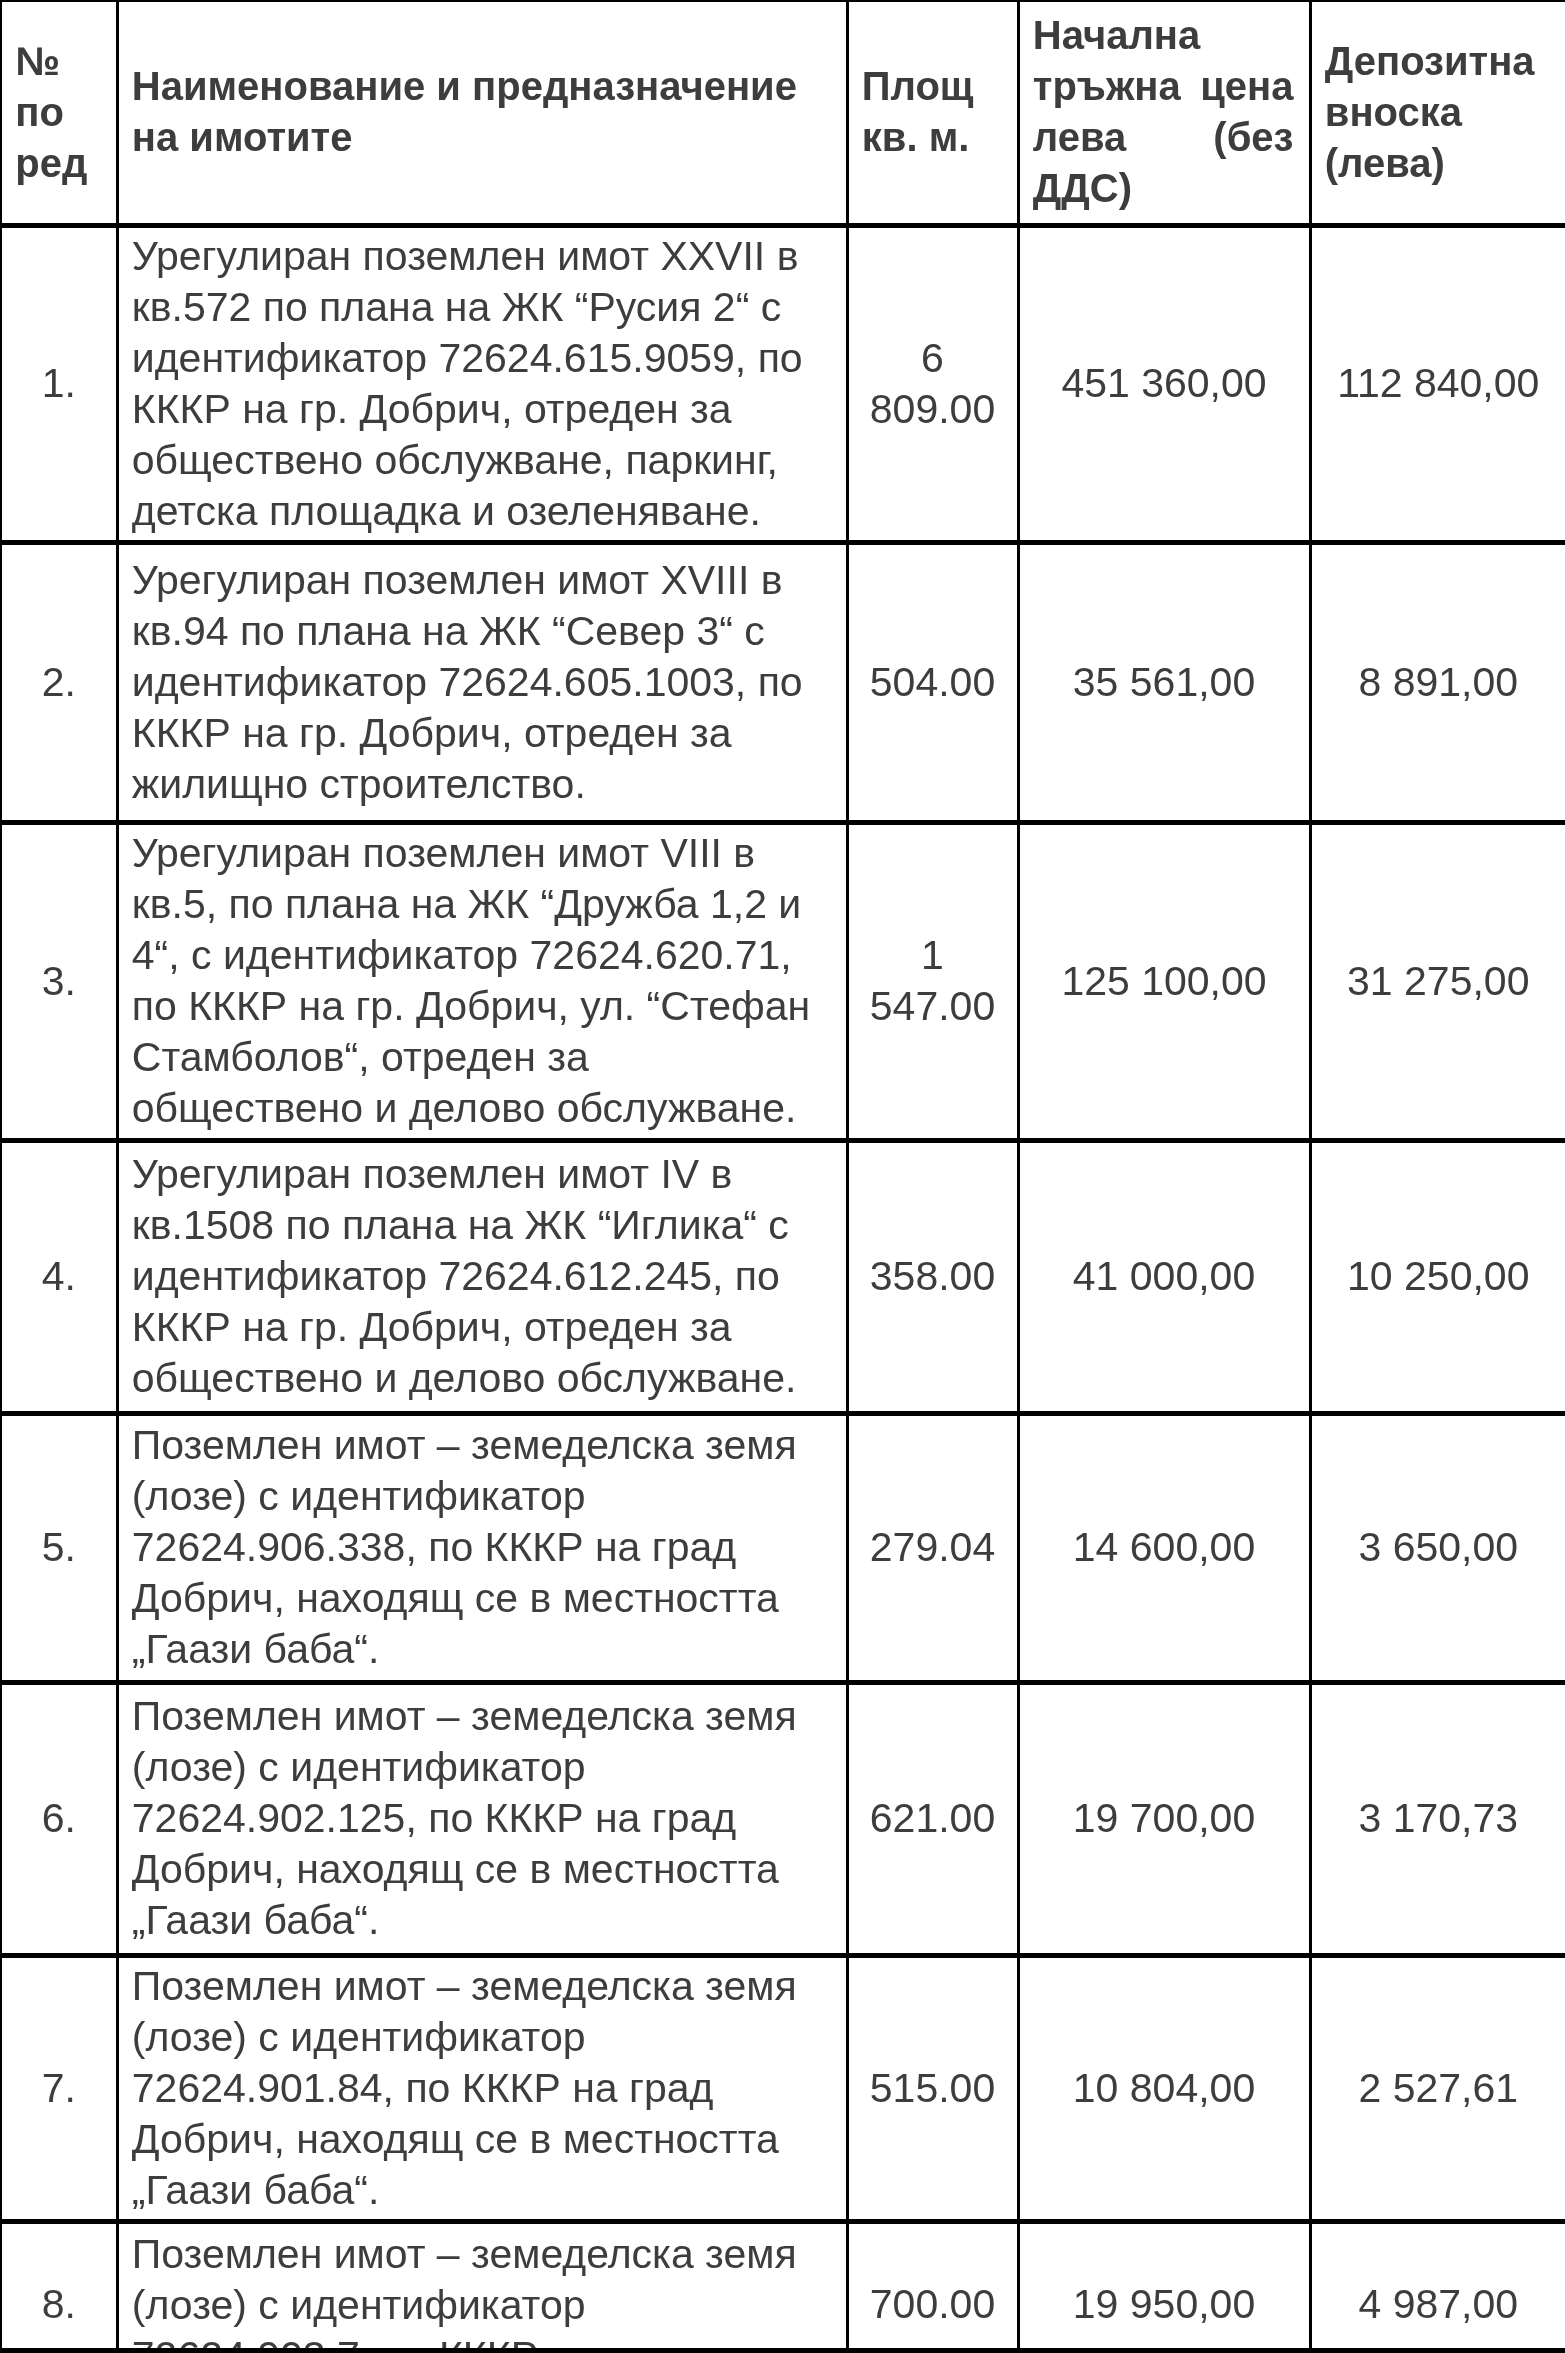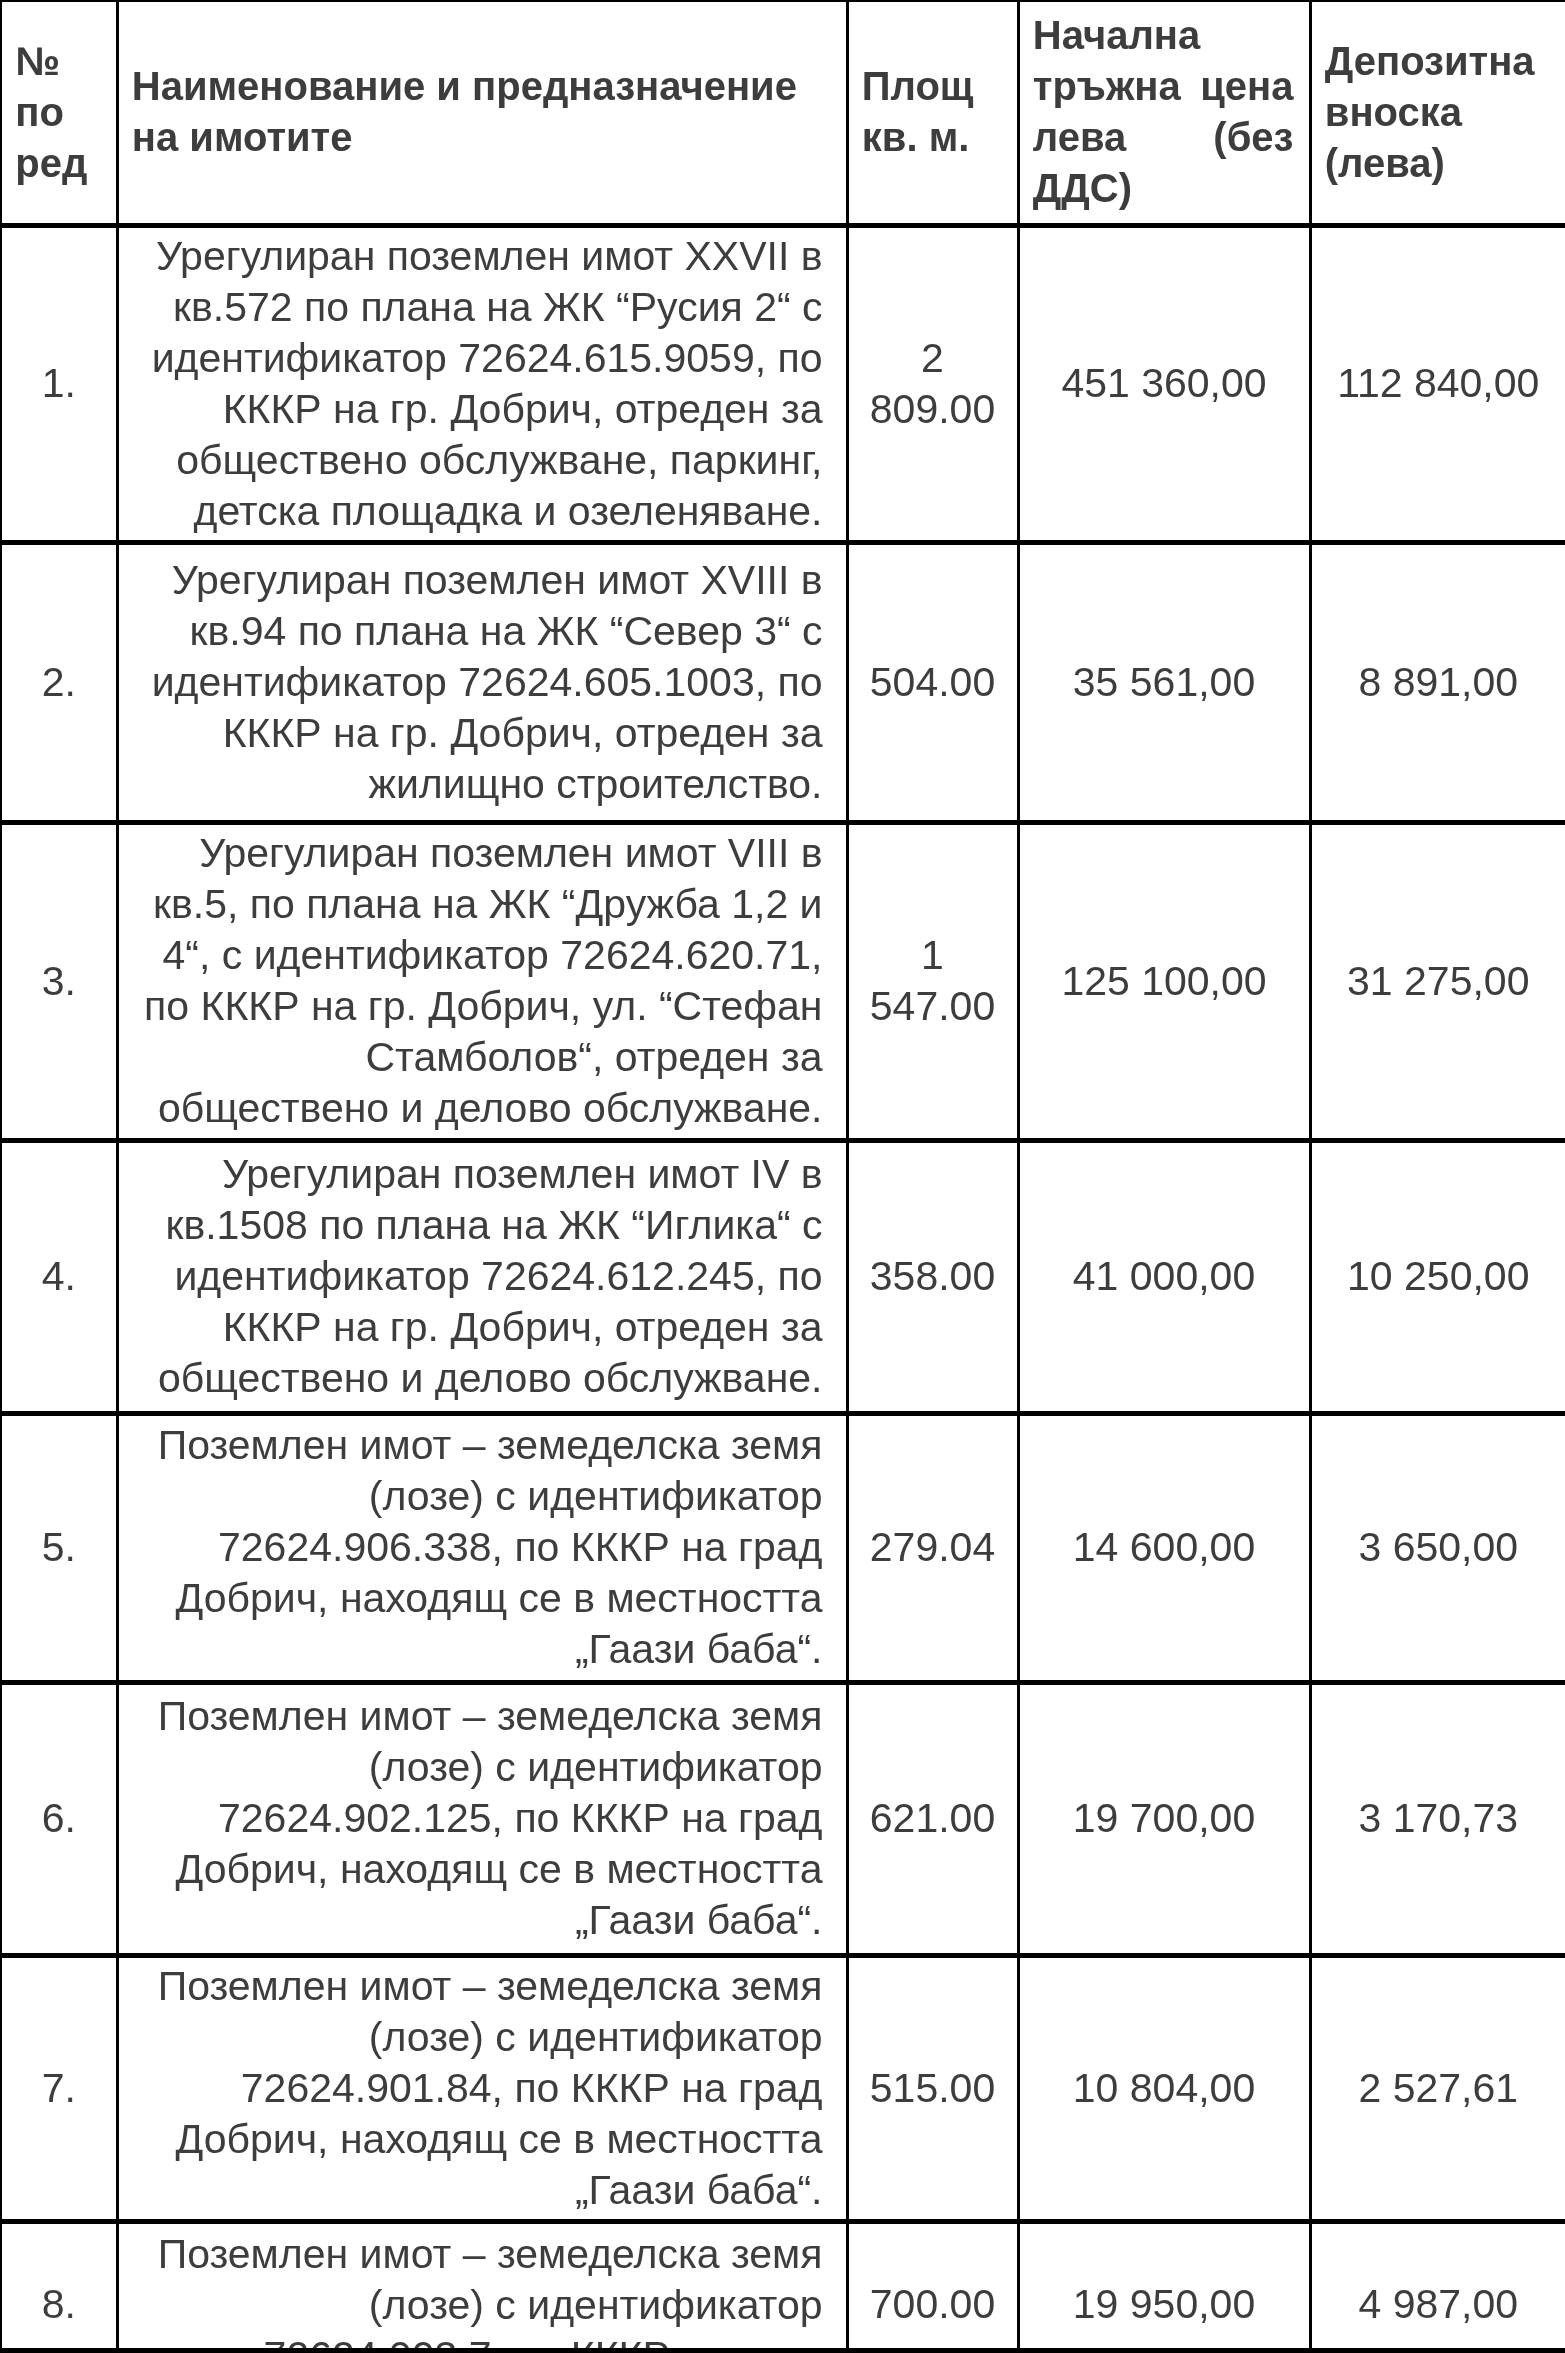--- a/index.html
+++ b/index.html
@@ -58,21 +58,21 @@
   }
   th.price-h { text-align: justify; padding-right: 15px; }
   th.idx-h   { padding-right: 6.6px; }
 
   td {
     font-size: 41px;
     line-height: 51px;
     vertical-align: middle;
   }
   td.desc {
-    text-align: right;
+    text-align: left;
     padding: 3.3px 23px 3.3px 13.3px;
   }
   td.idx, td.numcell {
     text-align: center;
     padding: 3.3px 8.3px;
   }
   
   tbody tr:nth-child(8) td.desc { vertical-align: top; padding-top: 5px; }
 </style>
 </head>
@@ -93,21 +93,21 @@
         <th class="desc-h">Наименование и предназначение на имотите</th>
         <th class="area-h">Площ кв. м.</th>
         <th class="price-h">Начална тръжна цена лева (без ДДС)</th>
         <th class="dep-h">Депозитна вноска (лева)</th>
       </tr>
     </thead>
     <tbody>
         <tr>
           <td class="idx">1.</td>
           <td class="desc">Урегулиран поземлен имот XXVII в кв.572 по плана на ЖК “Русия 2“ с идентификатор 72624.615.9059, по КККР на гр. Добрич, отреден за обществено обслужване, паркинг, детска площадка и озеленяване.</td>
-          <td class="numcell">2 809.00</td>
+          <td class="numcell">6 809.00</td>
           <td class="numcell">451 360,00</td>
           <td class="numcell">112 840,00</td>
         </tr>
         <tr>
           <td class="idx">2.</td>
           <td class="desc">Урегулиран поземлен имот XVIII в кв.94 по плана на ЖК “Север 3“ с идентификатор 72624.605.1003, по КККР на гр. Добрич, отреден за жилищно строителство.</td>
           <td class="numcell">504.00</td>
           <td class="numcell">35 561,00</td>
           <td class="numcell">8 891,00</td>
         </tr>

